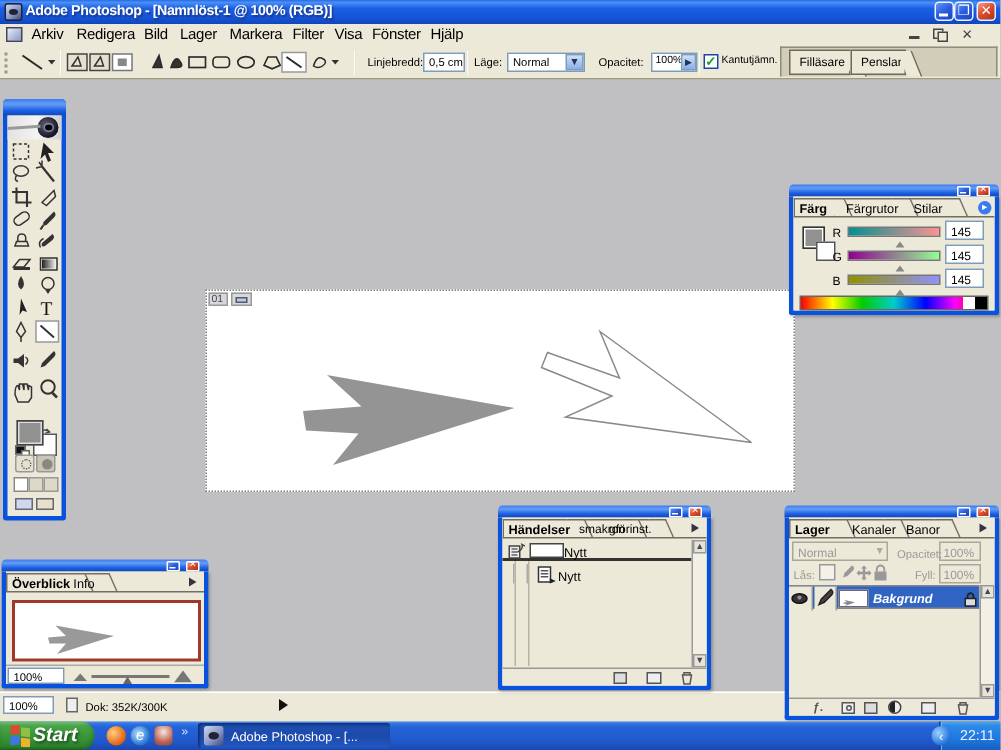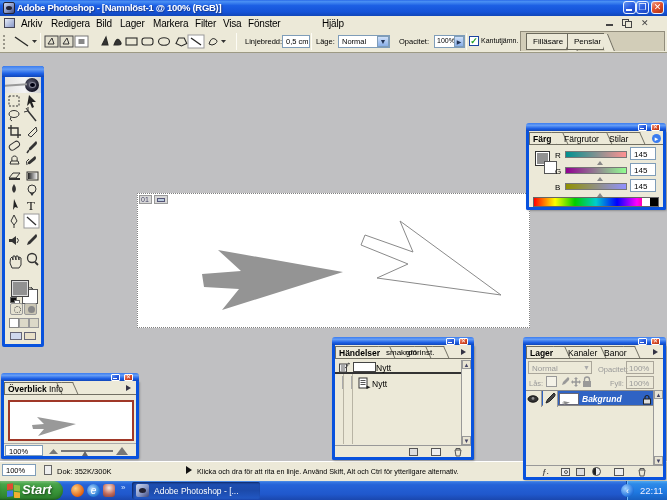--- a/index.html
+++ b/index.html
@@ -68,21 +68,21 @@
   <div id="menubar" class="abs">
     <span style="left:4px;top:2px;width:11px;height:10px;background:linear-gradient(135deg,#e8edf8,#8898c8);border:1px solid #445;"></span>
     <span style="left:21px;">Arkiv</span>
     <span style="left:51px;">Redigera</span>
     <span style="left:96px;">Bild</span>
     <span style="left:120px;">Lager</span>
     <span style="left:153px;">Markera</span>
     <span style="left:195px;">Filter</span>
     <span style="left:223px;">Visa</span>
     <span style="left:248px;">Fönster</span>
-    <span style="left:287px;margin-left:35px;">Hjälp</span>
+    <span style="left:287px;">Hjälp</span>
     <span style="left:606px;top:4px;width:7px;height:6px;border-bottom:2px solid #444;"></span>
     <span style="left:622px;top:3px;width:7px;height:7px;border:1px solid #444;background:#ece9d8;"></span>
       <span style="left:625px;top:5px;width:7px;height:7px;border:1px solid #444;background:#ece9d8;"></span>
     <span style="left:641px;top:2px;color:#444;font-size:9px;">✕</span>
   </div>
 
   <div id="optbar" class="abs">
     <svg class="abs" style="left:0;top:0;" width="240" height="23" viewBox="0 0 240 23">
       <g fill="#9a978a">
         <rect x="3" y="5" width="2" height="2"></rect>
@@ -144,21 +144,20 @@
       <polygon points="80,56 205,78 84,116 101,95 66,93 64,80 103,77" fill="#949494"></polygon>
       <polygon points="262,27 363,101 239,84 270,70 223,51 227,41 275,58" fill="#fff" stroke="#8a8a8a" stroke-width="1"></polygon>
     </svg>
   </div>
 
   <div class="abs" id="statusbar" style="left:0;top:461px;width:667px;height:20px;background:#ece9d8;border-top:1px solid #fff;">
     <div class="optbox" style="left:2px;top:2px;width:34px;height:12px;padding:1px 0 0 3px;">100%</div>
     <div class="abs" style="left:44px;top:3px;width:8px;height:10px;border:1px solid #666;background:#eee;"></div>
     <div class="optlabel" style="left:57px;top:5px;">Dok: 352K/300K</div>
     <div class="abs" style="left:186px;top:4px;width:0;height:0;border-left:6px solid #111;border-top:4px solid transparent;border-bottom:4px solid transparent;"></div>
-    <div class="optlabel" style="left:197px;top:5px;font-size:7.2px;">Klicka och dra för att rita en linje. Använd Skift, Alt och Ctrl för ytterligare alternativ.</div>
   </div>
 
   <div class="abs" id="toolbox" style="left:2px;top:66px;width:42px;height:281px;background:#ece9d8;
     border:3px solid #0852dd;border-radius:3px 3px 2px 2px;">
     <div class="abs" style="left:-3px;right:-3px;top:-3px;height:11px;border-radius:3px 3px 0 0;
       background:linear-gradient(180deg,#3a7cf0 0%,#659df5 30%,#1c5fe4 70%,#1146b8 100%);"></div>
     <div class="abs" style="left:0;top:8px;width:36px;height:16px;background:linear-gradient(90deg,#e2e2e2,#f4f4f4 55%,#cfcfcf);overflow:hidden;">
       <div class="abs" style="left:20px;top:1px;width:14px;height:14px;border-radius:50%;background:radial-gradient(circle at 40% 40%,#667,#112 70%);"></div>
       <div class="abs" style="left:24px;top:5px;width:7px;height:6px;border-radius:50%;background:#001;border:1px solid #889;"></div>
       <div class="abs" style="left:-2px;top:7px;width:24px;height:2px;background:#999;transform:rotate(-4deg);"></div>

